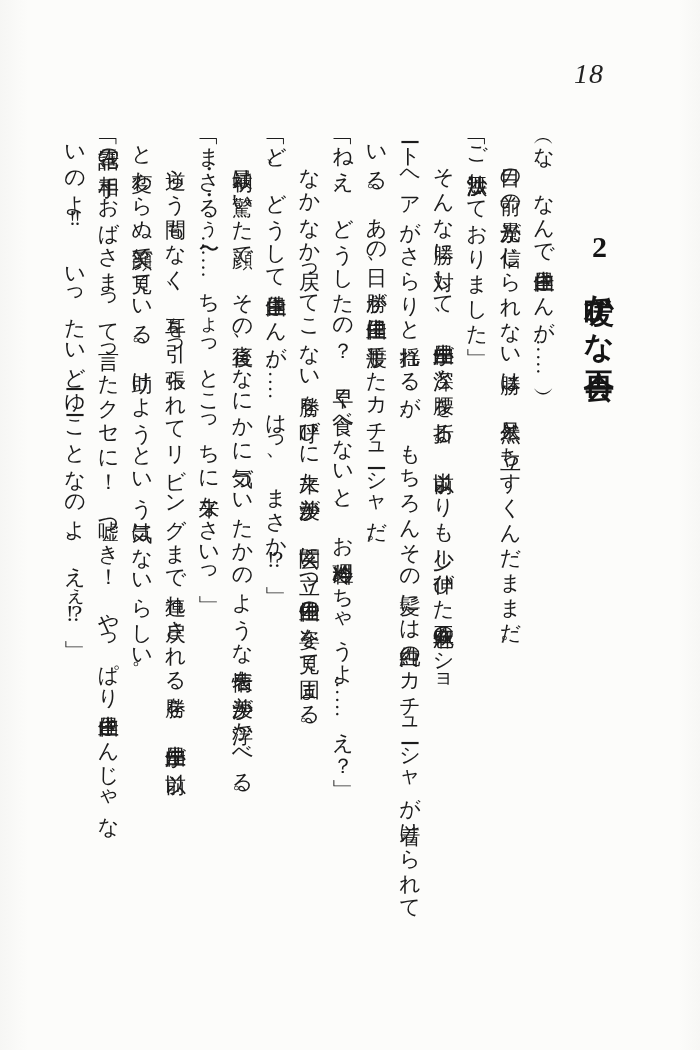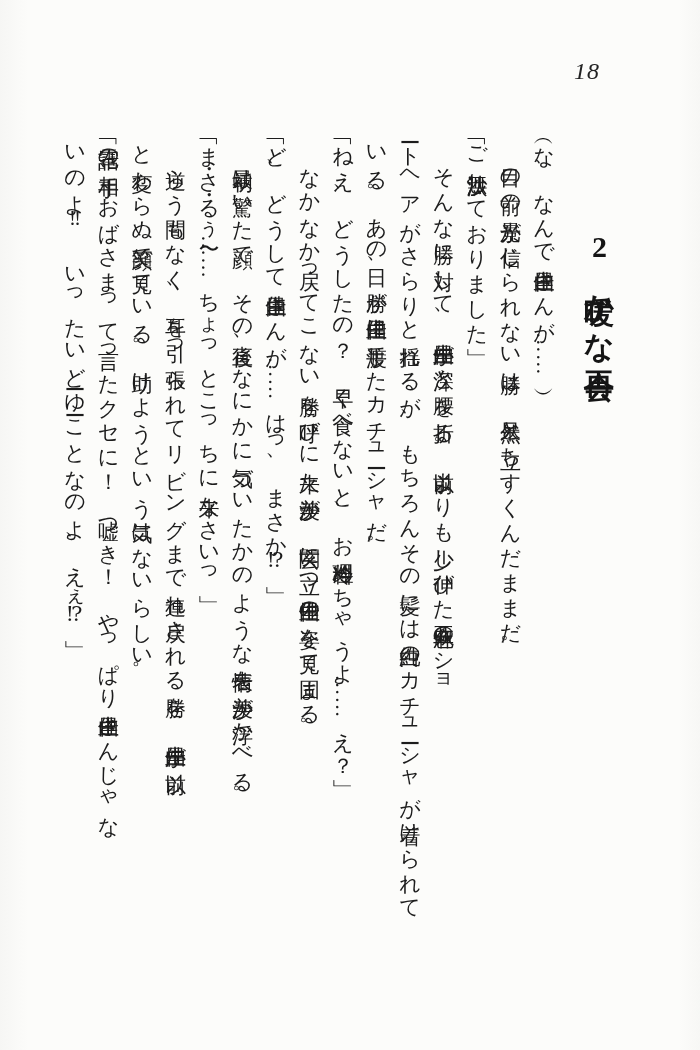--- a/index.html
+++ b/index.html
@@ -17,21 +17,21 @@
     width: 700px;
     height: 1050px;
     background: linear-gradient(90deg, #f6f6f4 0%, #fcfcfa 4%, #fcfcfa 97%, #f7f7f5 100%);
     color: #1e1e1e;
     font-family: "Liberation Serif", "DejaVu Serif", serif;
   }
   .page-number {
     position: absolute;
     top: 58px;
     left: 574px;
-    font-size: 24px;
+    font-size: 28px;
     font-style: italic;
     letter-spacing: 1px;
     color: #222;
   }
   .text-area {
     position: absolute;
     top: 131px;
     right: 72px;
     height: 862px;
     writing-mode: vertical-rl;

